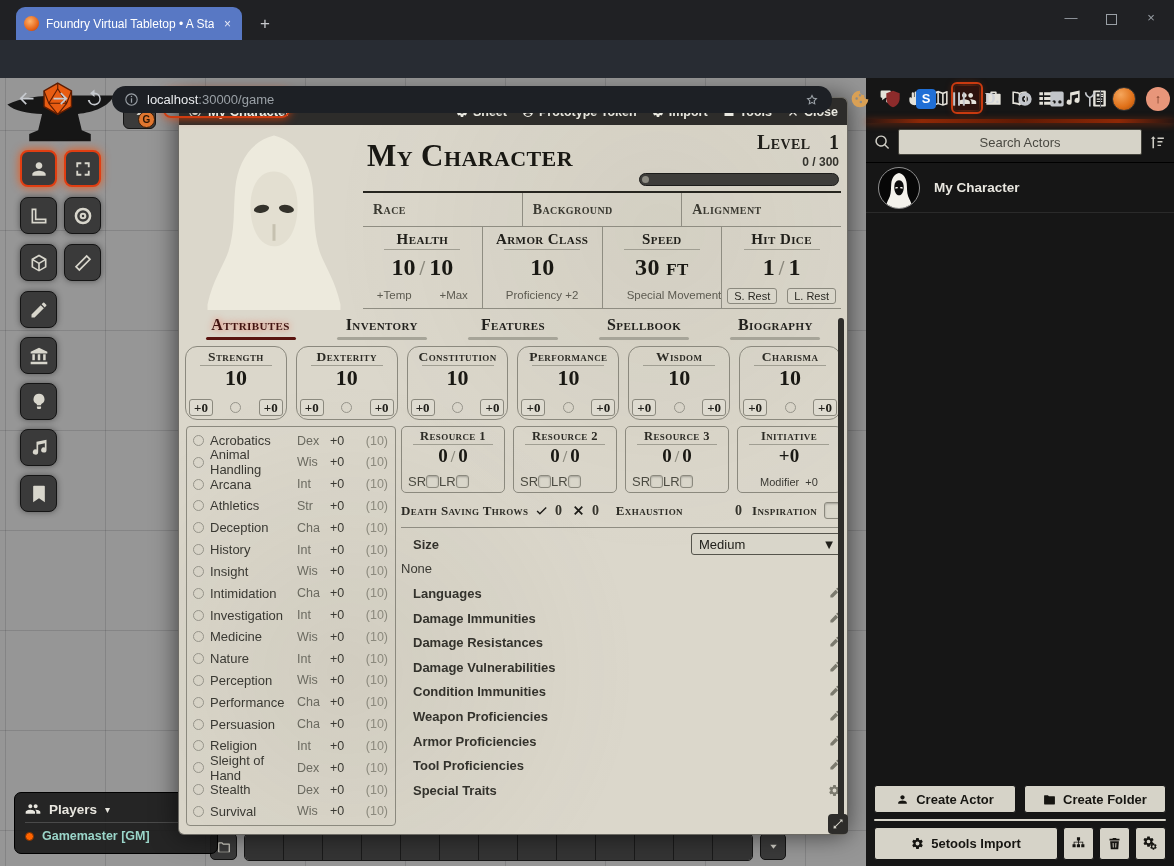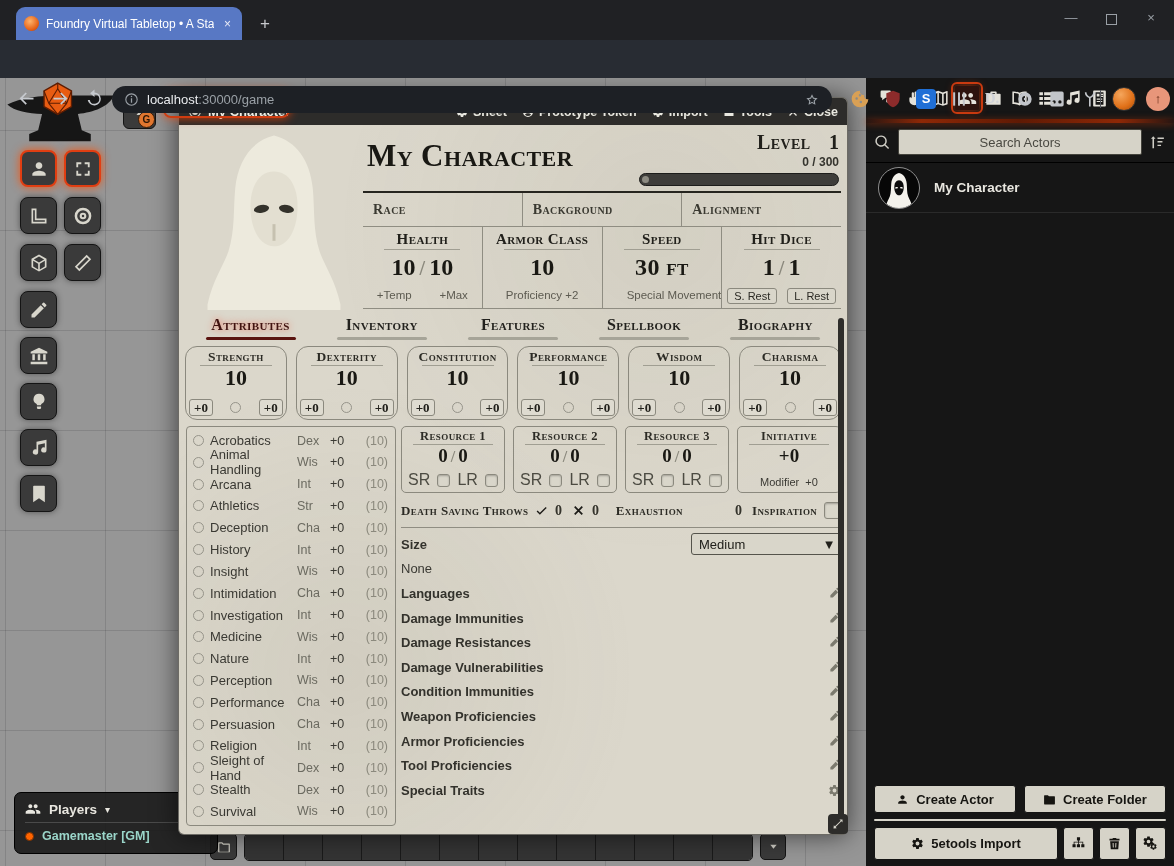--- a/index.html
+++ b/index.html
@@ -145,32 +145,32 @@
   .skrow .skm { width:24px; color:#3a3933; font-size:12.5px; }
   .skrow .skp { width:28px; color:#8b897d; font-size:12.5px; text-align:right; }
 
   #rightpane { left:222px; top:328px; width:440px; height:402px; }
   #resrow { display:flex; gap:8px; height:67px; }
   .rbox { flex:1; border:1px solid #8b897e; border-radius:5px; text-align:center; position:relative; padding-top:2px; }
   .rbox .rname { font-size:12.5px; display:block; color:#2c2b25; }
   .rbox .rline { width:78%; height:1px; background:#a09e92; margin:0 auto 1px; }
   .rbox .rval { font-size:19px; line-height:20px; color:#191813; }
   .rbox .rsep { color:#8a887c; padding:0 3px; }
-  .rbox .rfoot { position:absolute; bottom:3px; left:6px; right:6px; display:flex; align-items:center; justify-content:space-between;
-      font-size:16px; color:#4c4b42; }
+  .rbox .rfoot { position:absolute; bottom:3px; left:6px; right:6px; display:flex; align-items:center; justify-content:flex-start;
+      font-size:13px; color:#4c4b42; }
   .cb { width:13px; height:13px; background:#d9d6ca; border:1px solid #8b897e; border-radius:3px;
       box-shadow:inset 0 1px 2px rgba(0,0,0,.25); }
   .rbox .modrow { position:absolute; bottom:4px; left:0; right:0; font-size:11px; color:#3a3933; }
   #deathrow { display:flex; align-items:center; height:27px; margin-top:4px; font-size:12.5px; }
   #deathrow .sc { font-size:13px; color:#2c2b25; }
   #deathrow .ic { width:13px; height:13px; color:#1c1b17; }
   #deathrow .dv { font-family:"Liberation Serif",serif; font-weight:700; font-size:14px; color:#35342c; padding:0 10px 0 7px; }
   #trait-sep { height:1px; background:#8f8d82; margin:3px 0 4px; }
   .trow { display:flex; align-items:center; height:24.6px; }
-  .trow .tlabel { flex:1; font-weight:700; font-size:13px; color:#33322c; }
+  .trow .tlabel { flex:1; font-weight:700; font-size:13px; color:#33322c;margin-left:12px; }
   .trow .tval { font-size:13px; color:#3a3933; }
   .trow .ticon { width:13px; height:13px; color:#7c7a6e; }
   #size-select { width:150px; height:22px; background:#d9d6ca; border:1px solid #55544c; border-radius:3px;
       display:flex; align-items:center; padding:0 7px; font-size:13px; color:#21201b; }
   #size-select .caret { margin-left:auto; font-size:10px; font-family:"DejaVu Sans",sans-serif; }
 
   #sheet-scroll { left:659px; top:220px; width:6px; height:510px; background:#2e2d2a; border-radius:3px; }
   #resize { left:649px; top:716px; width:20px; height:20px; background:#2d2c2a; border-radius:4px; color:#d8d6cc;
       display:flex; align-items:center; justify-content:center; }
   #resize .ic { width:12px; height:12px; }

